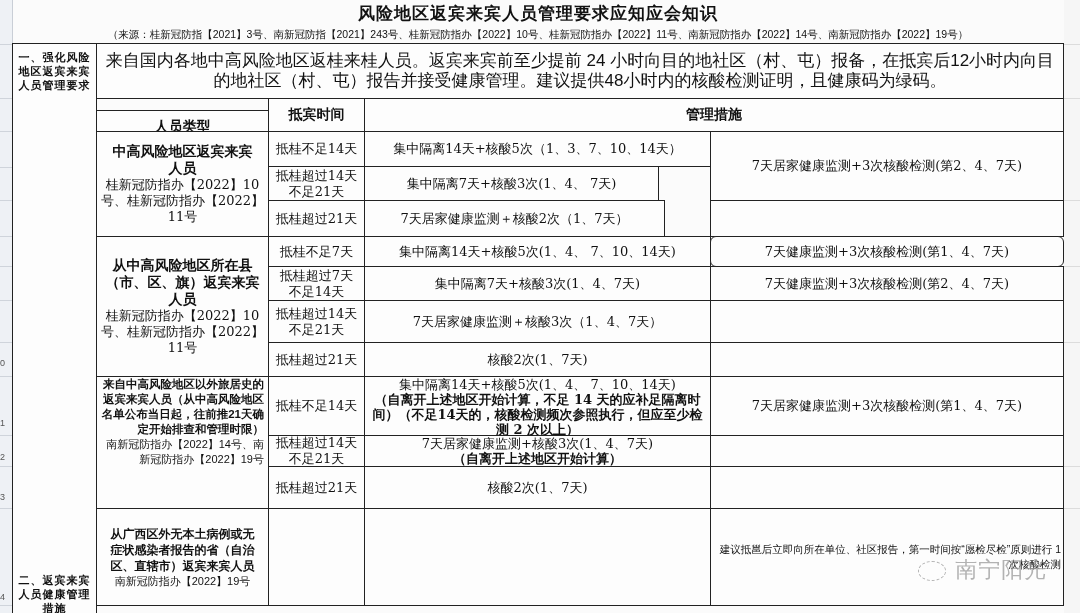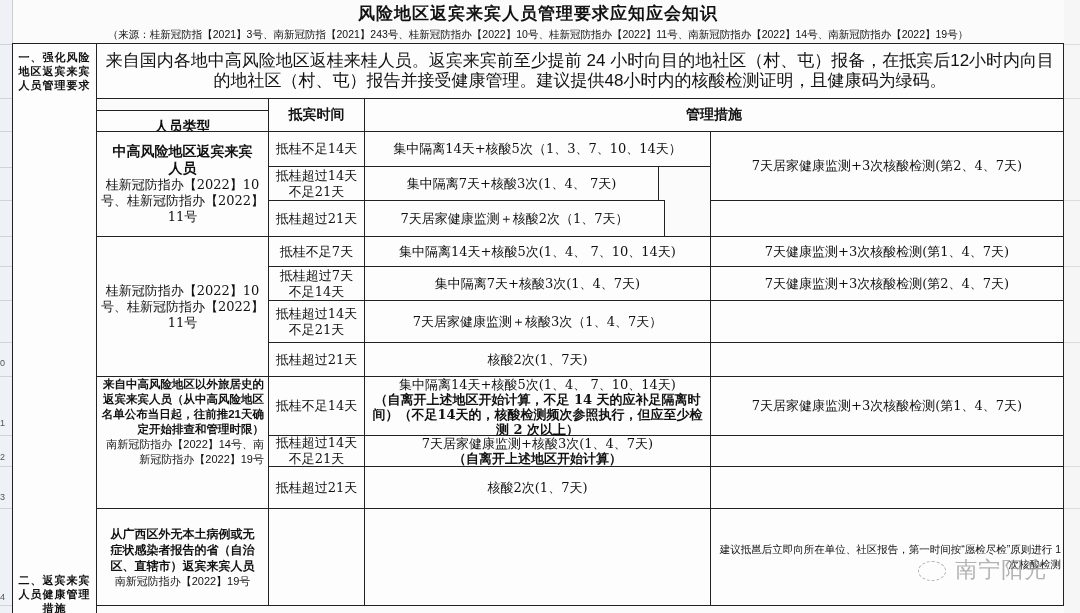--- a/index.html
+++ b/index.html
@@ -103,20 +103,21 @@
     <span>7天居家健康监测＋核酸2次（1、7天）</span>
   </div>
 <div class="cell txt" style="left:710px;top:131px;width:354px;height:70px;">
     <span>7天居家健康监测+3次核酸检测(第2、4、7天)</span>
   </div>
 <div class="cell txt" style="left:710px;top:200px;width:354px;height:37px;">
     <span></span>
   </div>
 
 <div class="cell col txt" style="left:96px;top:236px;width:173px;height:141px;">
+  <span class="b" style="font-size:14px;line-height:17px;padding:0 6px;">从中高风险地区所在县（市、区、旗）返宾来宾人员</span>
   <span>桂新冠防指办【2022】10号、桂新冠防指办【2022】11号</span>
 </div>
 <div class="cell txt" style="left:268px;top:236px;width:97px;height:31px;">
     <span>抵桂不足7天</span>
   </div>
 <div class="cell txt" style="left:268px;top:266px;width:97px;height:35px;">
     <span style="padding:0 6px;">抵桂超过7天不足14天</span>
   </div>
 <div class="cell txt" style="left:268px;top:300px;width:97px;height:43px;">
     <span style="padding:0 4px;">抵桂超过14天不足21天</span>
@@ -129,21 +130,21 @@
   </div>
 <div class="cell txt" style="left:364px;top:266px;width:347px;height:35px;">
     <span>集中隔离7天+核酸3次(1、4、7天)</span>
   </div>
 <div class="cell txt" style="left:364px;top:300px;width:347px;height:43px;">
     <span>7天居家健康监测＋核酸3次（1、4、7天）</span>
   </div>
 <div class="cell txt" style="left:364px;top:342px;width:347px;height:35px;">
     <span>核酸2次(1、7天)</span>
   </div>
-<div class="cell txt" style="left:710px;top:236px;width:354px;height:31px;">
+<div class="cell txt" style="left:710px;top:236px;width:354px;height:31px;border-radius:6px;">
     <span>7天健康监测+3次核酸检测(第1、4、7天)</span>
   </div>
 <div class="cell txt" style="left:710px;top:266px;width:354px;height:35px;">
     <span>7天健康监测+3次核酸检测(第2、4、7天)</span>
   </div>
 <div class="cell txt" style="left:710px;top:300px;width:354px;height:43px;">
     <span></span>
   </div>
 <div class="cell txt" style="left:710px;top:342px;width:354px;height:35px;">
     <span></span>

